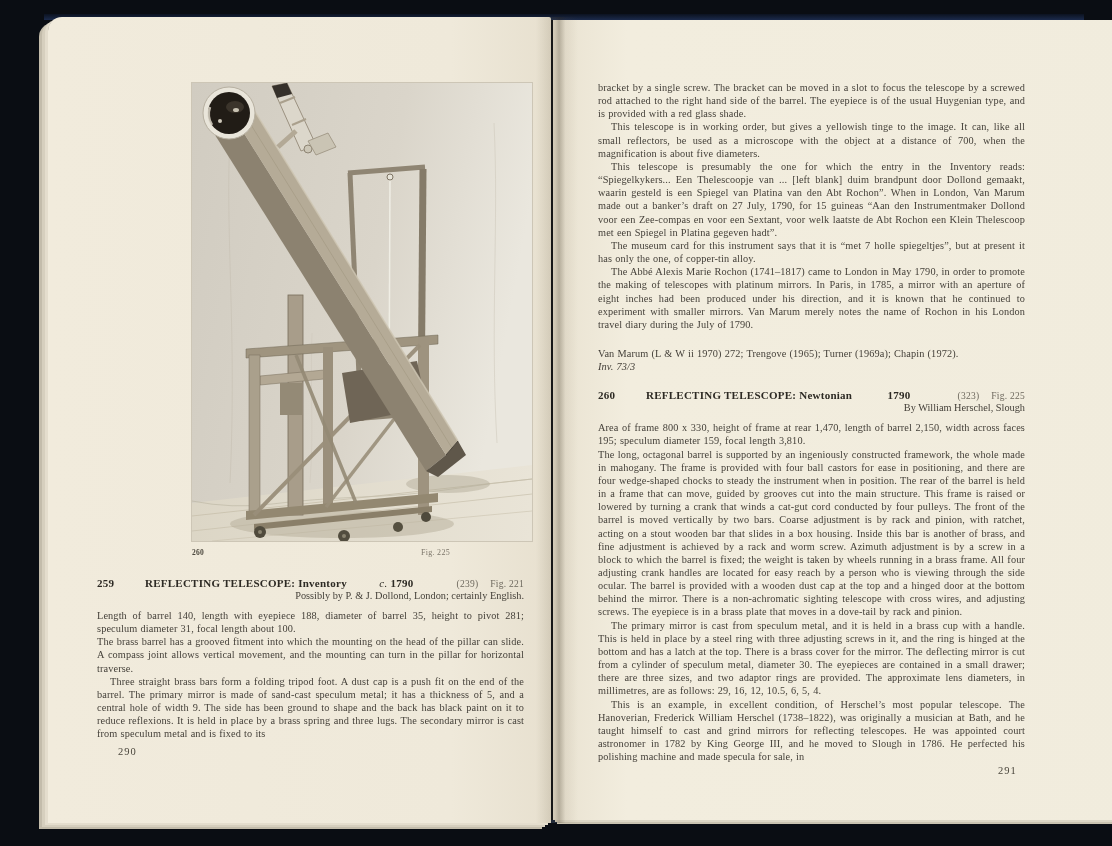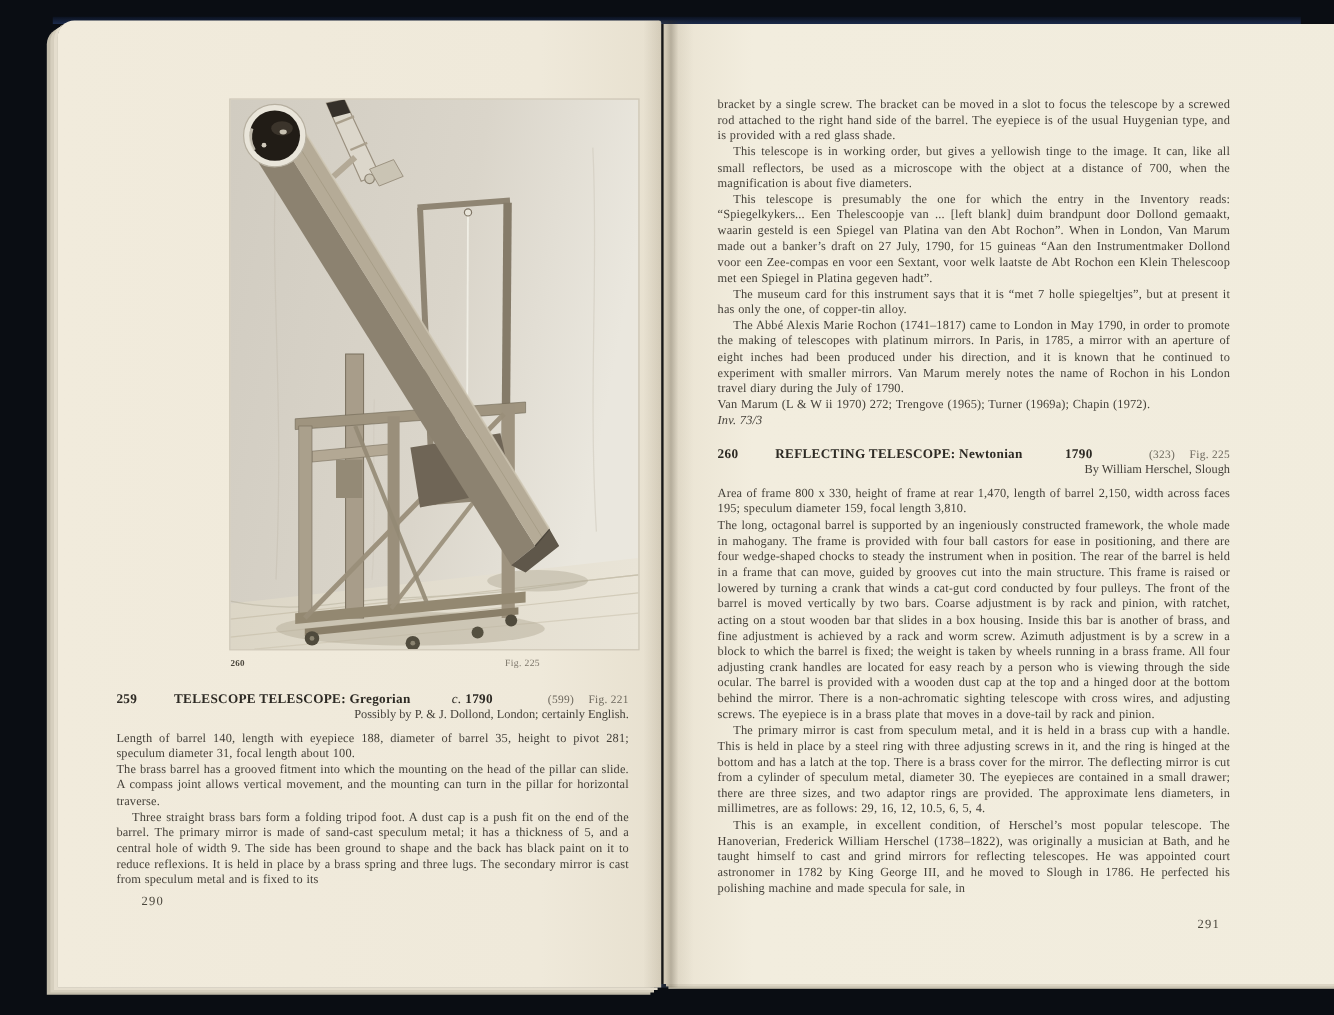--- a/index.html
+++ b/index.html
@@ -50,21 +50,21 @@
   .entry-heading .sp1{flex:1.2;}
   .entry-heading .sp2{flex:1.6;}
   .entry-heading .circa{font-weight:normal;font-style:italic;margin-right:3px;}
   .entry-heading .ref{font-weight:normal;font-size:9.5px;color:#6e695e;margin-right:12px;}
   .entry-heading .fig{font-weight:normal;font-size:9.5px;color:#6e695e;}
   .byline{padding-left:48px;font-size:10.3px;color:#45413a;margin:1px 0 8px 0;text-align:right;}
 
   p.body{margin:0;font-size:10.3px;line-height:13.15px;text-align:justify;
     word-spacing:.4px;letter-spacing:.12px;}
   p.indent{text-indent:13px;}
-  p.bib{margin-top:0;}
+  p.bib{margin-top:16px;}
   p.inv{font-style:italic;}
 
   .page-num{position:absolute;font-size:10.5px;color:#4a463c;letter-spacing:1px;}
   .pn-left{left:70px;top:729px;}
   .pn-right{left:445px;top:745px;}
 
   .entry-260-block{margin-top:16px;}
 </style>
 </head>
 <body>
@@ -157,26 +157,26 @@
     </div>
 
     <div class="fig-caption-row">
       <span class="fig-num">260</span>
       <span class="fig-label">Fig. 225</span>
     </div>
 
     <div class="text-col left-col">
       <div class="entry-heading">
         <span class="num">259</span>
-        <span class="ttl">TELESCOPE TELESCOPE: Gregorian</span>
+        <span class="ttl">REFLECTING TELESCOPE: Inventory</span>
         <span class="sp1"></span>
         <span class="circa">c.</span>
         <span class="ttl">1790</span>
         <span class="sp2"></span>
-        <span class="ref">(599)</span>
+        <span class="ref">(239)</span>
         <span class="fig">Fig. 221</span>
       </div>
       <div class="byline">Possibly by P. &amp; J. Dollond, London; certainly English.</div>
       <p class="body">Length of barrel 140, length with eyepiece 188, diameter of barrel 35, height to pivot 281; speculum diameter 31, focal length about 100.</p>
       <p class="body">The brass barrel has a grooved fitment into which the mounting on the head of the pillar can slide. A compass joint allows vertical movement, and the mounting can turn in the pillar for horizontal traverse.</p>
       <p class="body indent">Three straight brass bars form a folding tripod foot. A dust cap is a push fit on the end of the barrel. The primary mirror is made of sand-cast speculum metal; it has a thickness of 5, and a central hole of width 9. The side has been ground to shape and the back has black paint on it to reduce reflexions. It is held in place by a brass spring and three lugs. The secondary mirror is cast from speculum metal and is fixed to its</p>
     </div>
 
     <div class="page-num pn-left">290</div>
   </div>

